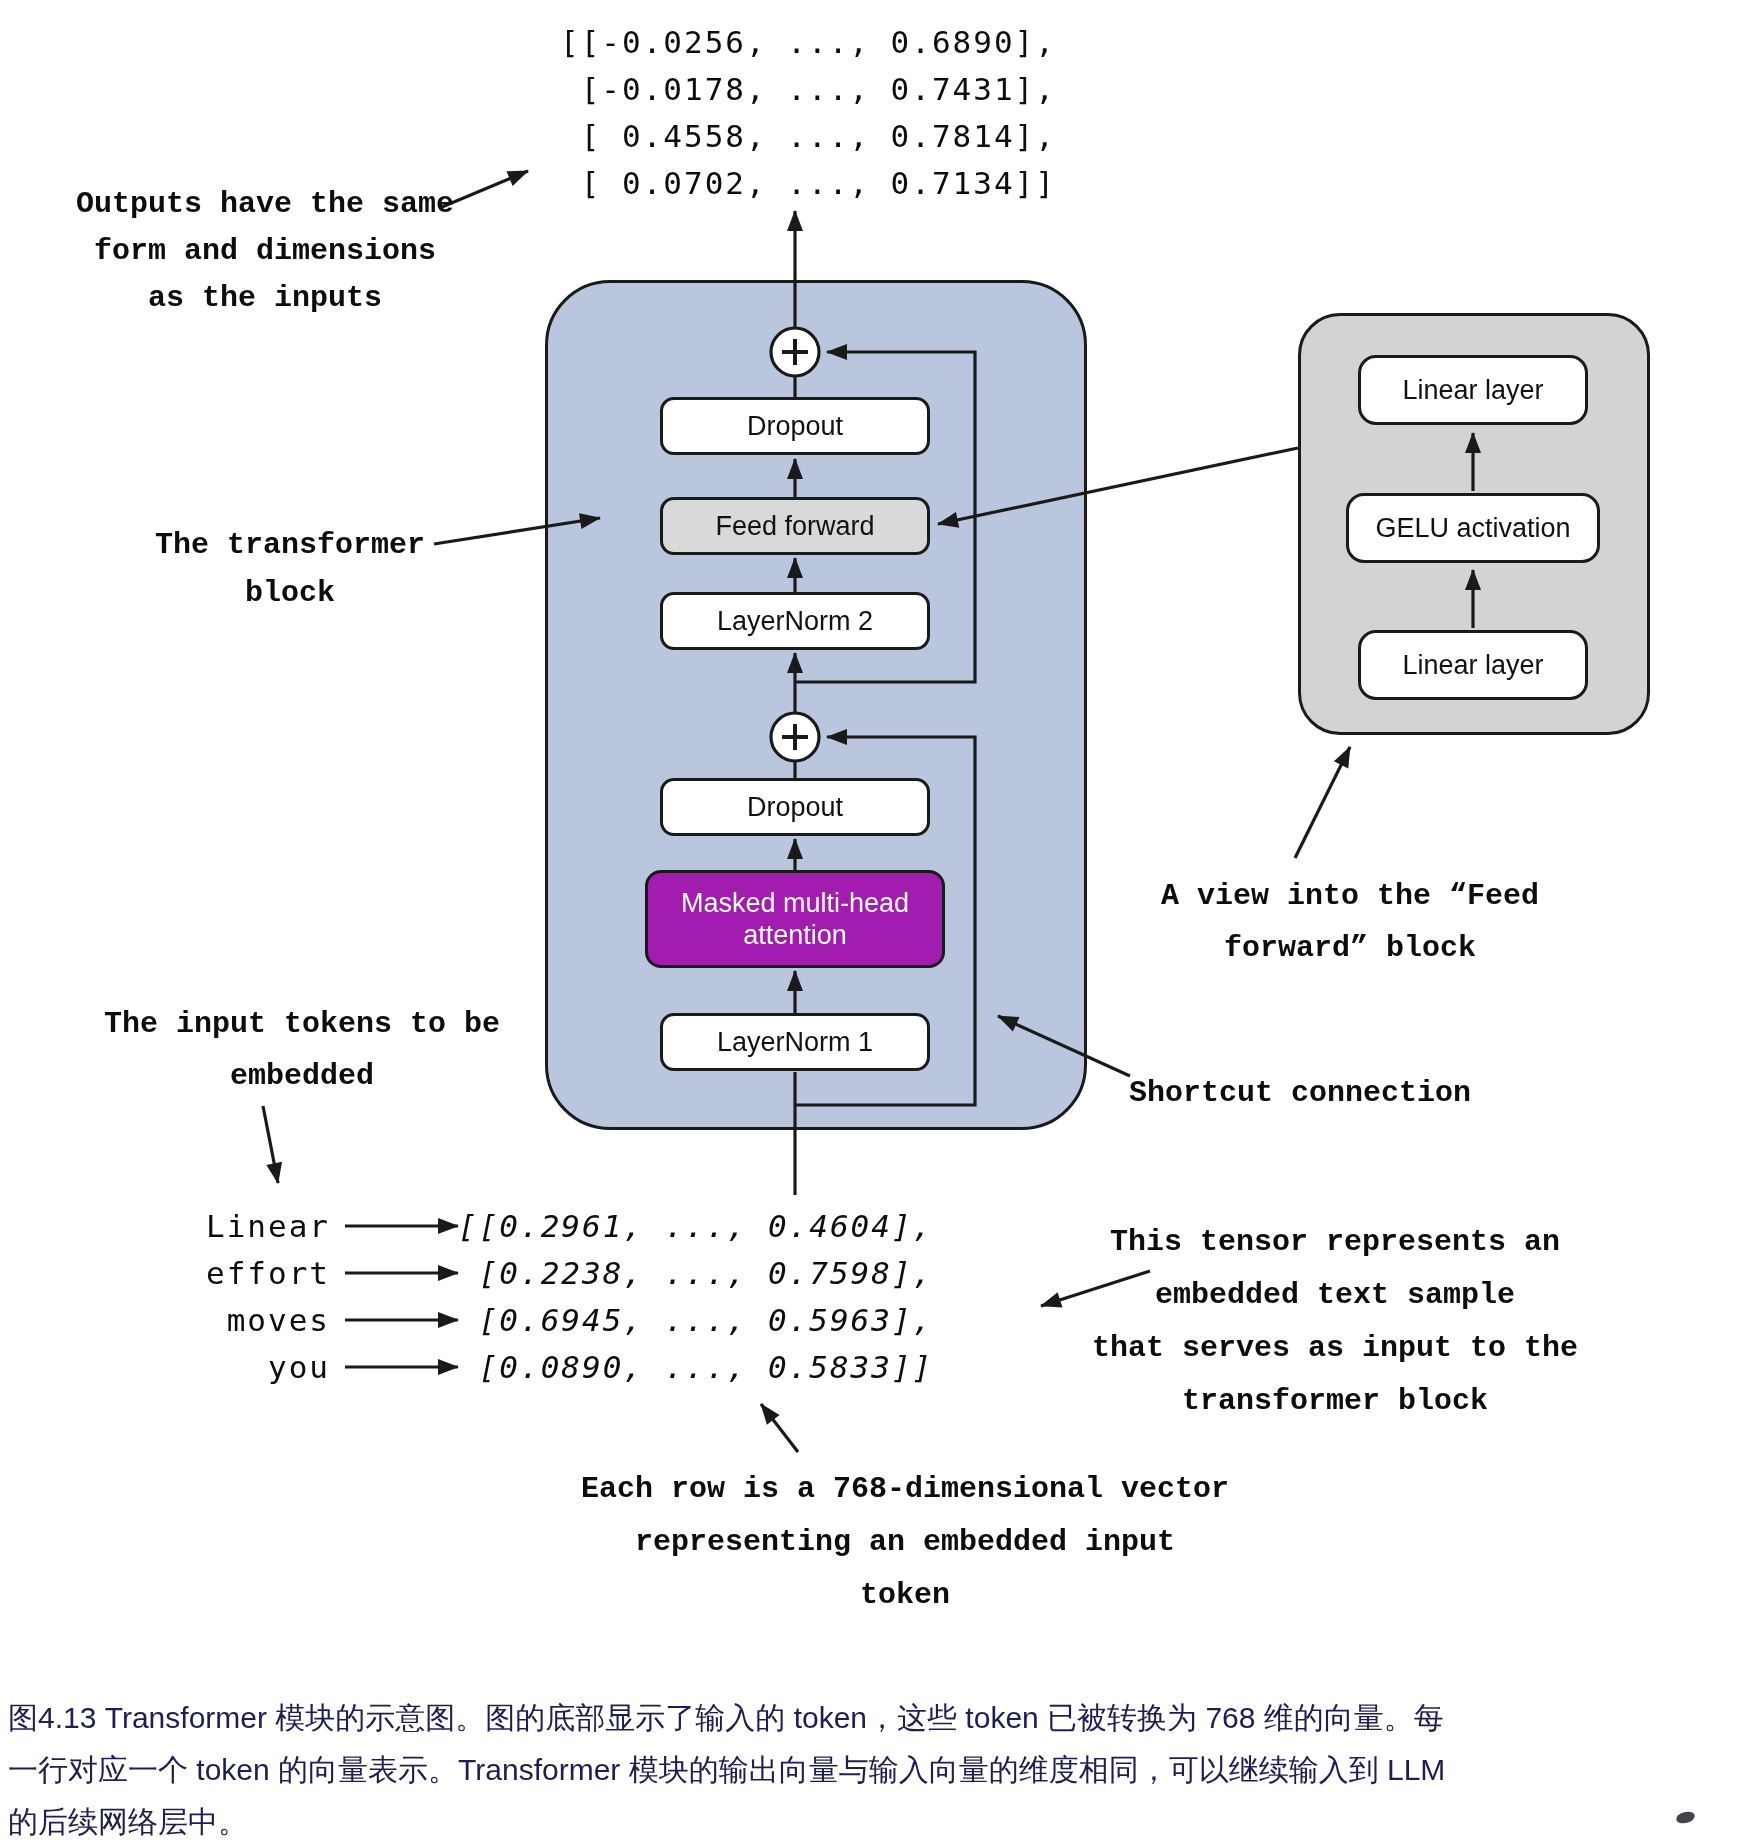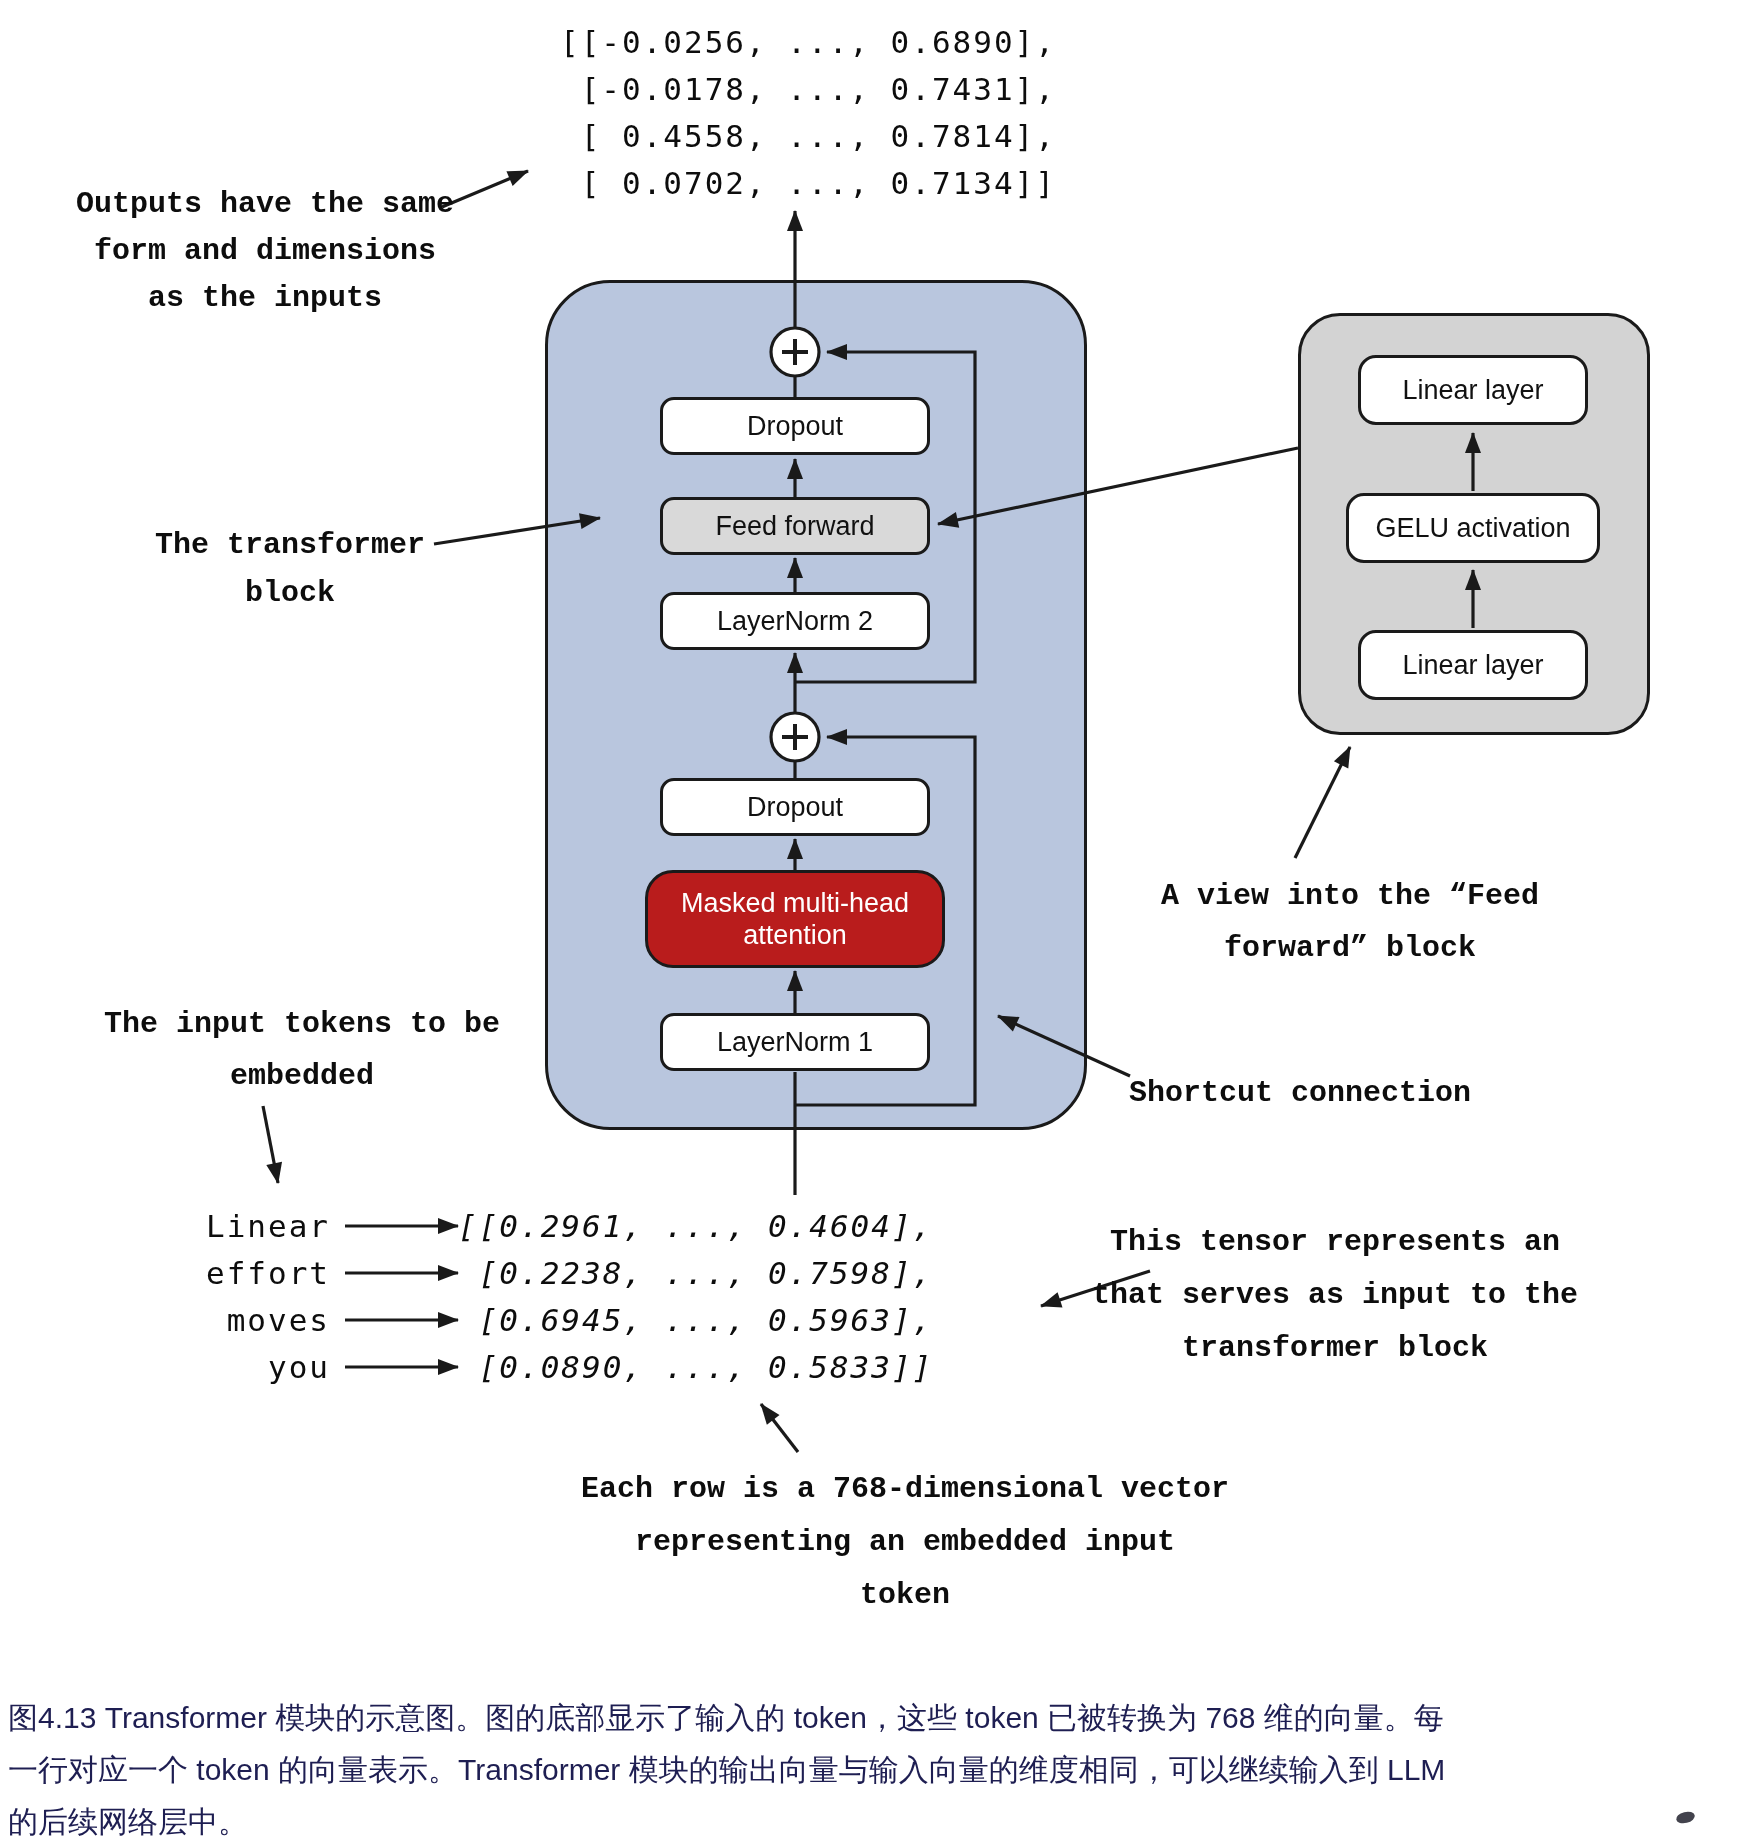--- a/index.html
+++ b/index.html
@@ -14,21 +14,21 @@
             border:3.2px solid #1a1a1a;border-radius:42px;box-sizing:border-box;}
 
   
   svg.lines{position:absolute;left:0;top:0;width:1750px;height:1844px;pointer-events:none;}
 
   
   .node{position:absolute;display:flex;align-items:center;justify-content:center;text-align:center;
         background:#ffffff;border:3.2px solid #1a1a1a;border-radius:14px;box-sizing:border-box;
         font-size:27px;line-height:32px;color:#111;}
   .node.ff{background:#d9d9d9;}
-  .node.dark{background:#b91c1c;color:#ffffff;border-radius:28px;padding:0 20px;}
+  .node.dark{background:#a21caf;color:#ffffff;border-radius:16px;padding:0 20px;}
   .node.detail{border-radius:18px;}
 
   
   .annot{position:absolute;font-weight:bold;font-size:30px;color:#0d0d0d;text-align:center;
          transform:translateX(-50%);white-space:nowrap;}
   .annot div{white-space:nowrap;font-family:Liberation Mono, monospace;}
 
   
   .mono{position:absolute;font-family:"DejaVu Sans Mono",monospace;font-size:31px;
         letter-spacing:2px;color:#0d0d0d;}
@@ -172,20 +172,21 @@
     <div>Shortcut connection</div>
   </div>
 
   <div class="annot" style="left:280px;top:998px;line-height:52px;margin-left:22px;">
     <div>The input tokens to be</div>
     <div>embedded</div>
   </div>
 
   <div class="annot" style="left:1335px;top:1216px;line-height:53px;">
     <div>This tensor represents an</div>
+    <div>embedded text sample</div>
     <div>that serves as input to the</div>
     <div>transformer block</div>
   </div>
 
   <div class="annot" style="left:905px;top:1463px;line-height:53px;">
     <div>Each row is a 768-dimensional vector</div>
     <div>representing an embedded input</div>
     <div>token</div>
   </div>
 

